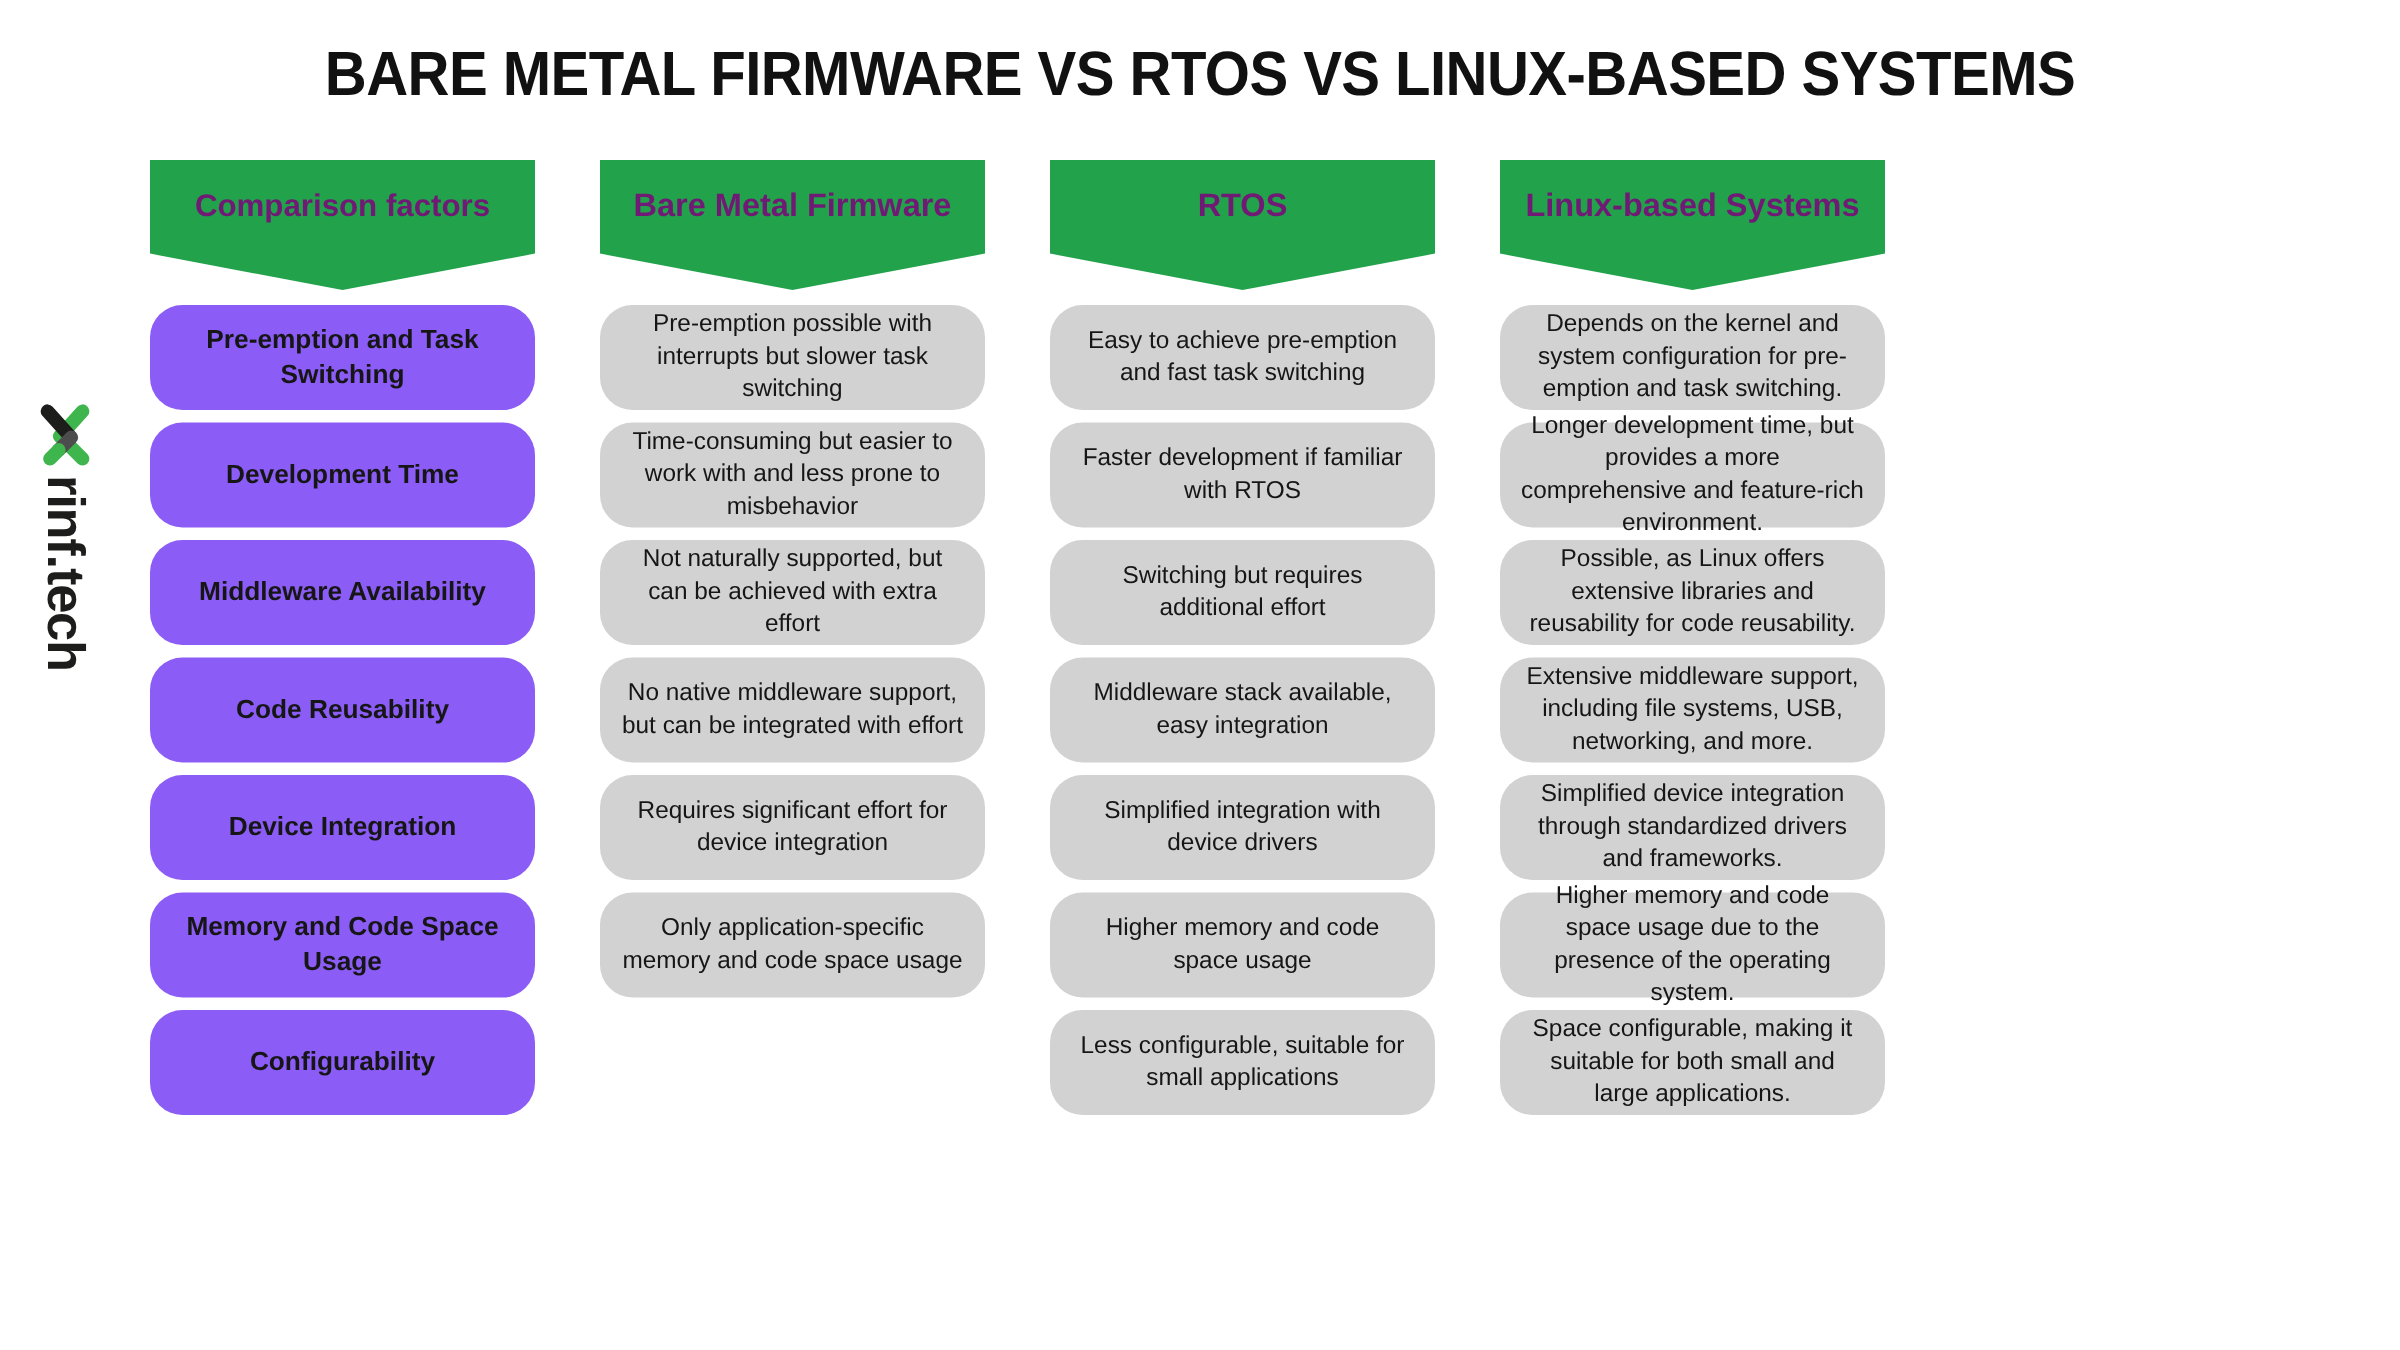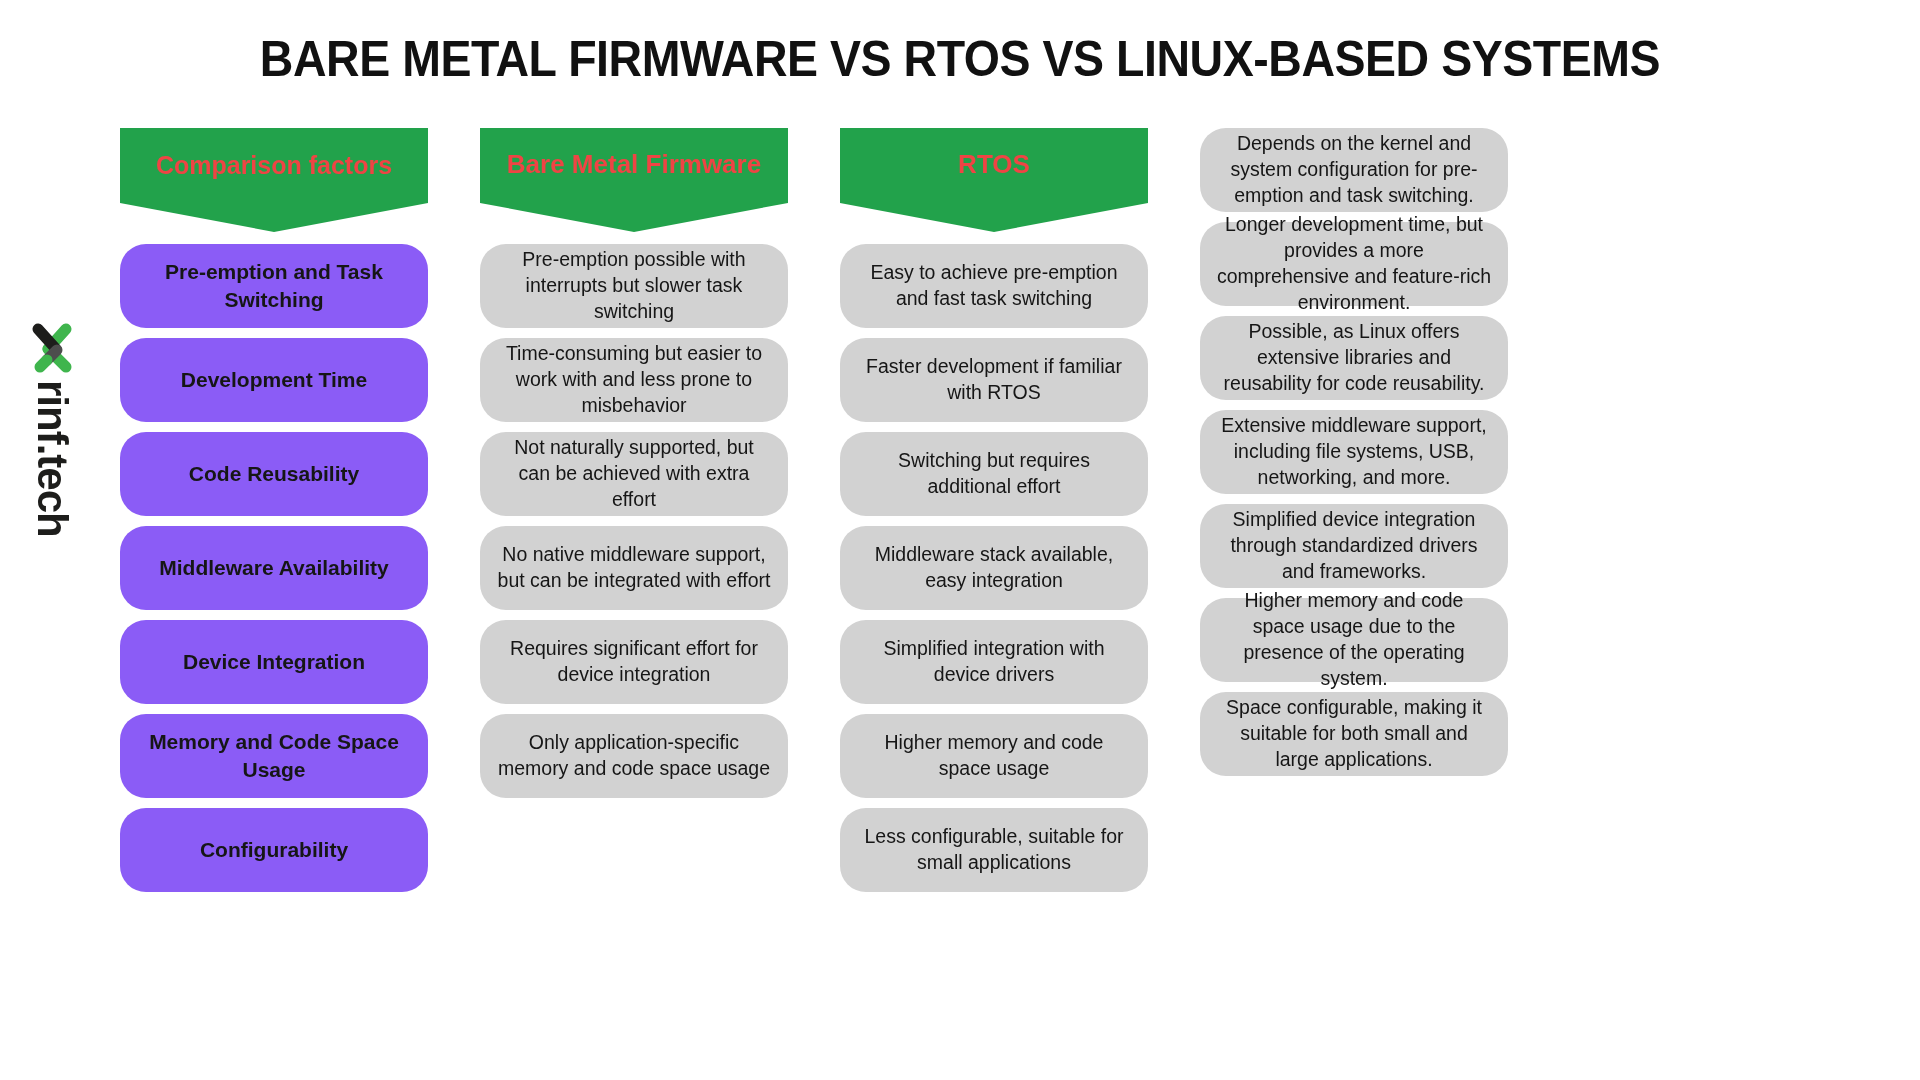--- a/index.html
+++ b/index.html
@@ -102,21 +102,21 @@
     width: 100%;
     height: 74px;
     display: flex;
     align-items: center;
     justify-content: center;
     text-align: center;
     font-family: "Liberation Sans", sans-serif;
     font-weight: 700;
     font-size: 26px;
     line-height: 1.3;
-    color: #ef4444;
+    color: #701a75;
     padding: 0 6px;
     box-sizing: border-box;
   }
   .col.factors .head .label { font-size: 25px; }
 
   
   .cell {
     border-radius: 26px;
     margin-bottom: 10px;
     display: flex;
@@ -167,22 +167,22 @@
 <div class="board">
   <div class="cols">
 
     <div class="col factors">
       <div class="head">
         <div class="chev"></div>
         <div class="label">Comparison factors</div>
       </div>
       <div class="cell">Pre-emption and Task Switching</div>
       <div class="cell">Development Time</div>
+      <div class="cell">Middleware Availability</div>
       <div class="cell">Code Reusability</div>
-      <div class="cell">Middleware Availability</div>
       <div class="cell">Device Integration</div>
       <div class="cell">Memory and Code Space Usage</div>
       <div class="cell">Configurability</div>
     </div>
 
     <div class="col data">
       <div class="head">
         <div class="chev"></div>
         <div class="label">Bare Metal Firmware</div>
       </div>
@@ -202,20 +202,24 @@
       <div class="cell">Easy to achieve pre-emption and fast task switching</div>
       <div class="cell">Faster development if familiar with RTOS</div>
       <div class="cell">Switching but requires additional effort</div>
       <div class="cell">Middleware stack available, easy integration</div>
       <div class="cell">Simplified integration with device drivers</div>
       <div class="cell">Higher memory and code space usage</div>
       <div class="cell">Less configurable, suitable for small applications</div>
     </div>
 
     <div class="col data">
+      <div class="head">
+        <div class="chev"></div>
+        <div class="label">Linux-based Systems</div>
+      </div>
       <div class="cell">Depends on the kernel and system configuration for pre-emption and task switching.</div>
       <div class="cell">Longer development time, but provides a more comprehensive and feature-rich environment.</div>
       <div class="cell">Possible, as Linux offers extensive libraries and reusability for code reusability.</div>
       <div class="cell">Extensive middleware support, including file systems, USB, networking, and more.</div>
       <div class="cell">Simplified device integration through standardized drivers and frameworks.</div>
       <div class="cell">Higher memory and code space usage due to the presence of the operating system.</div>
       <div class="cell">Space configurable, making it suitable for both small and large applications.</div>
     </div>
 
   </div>

